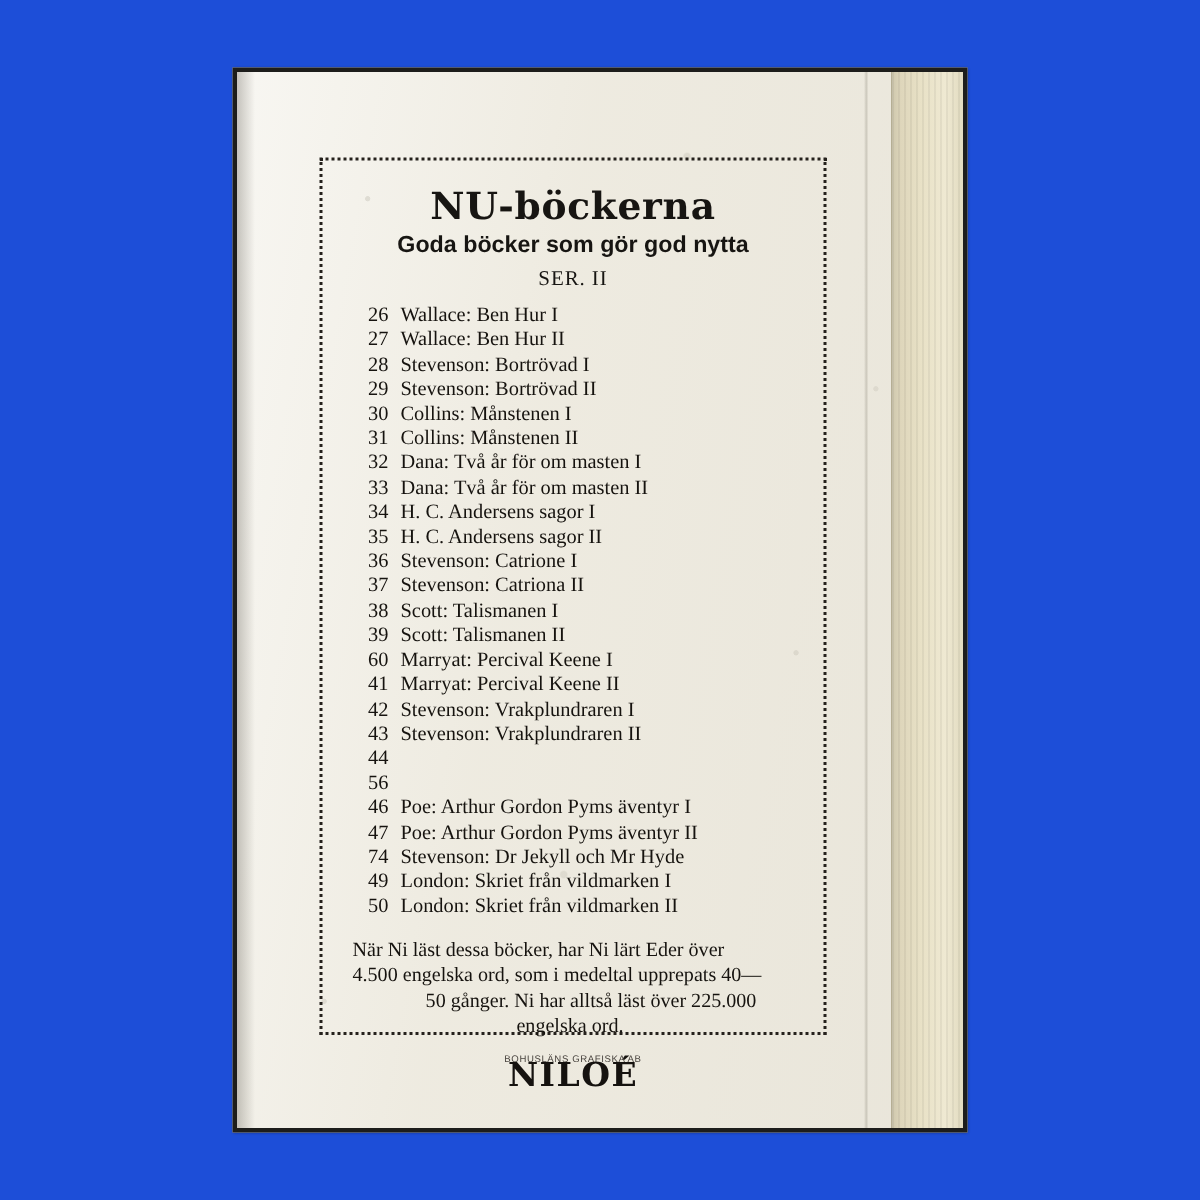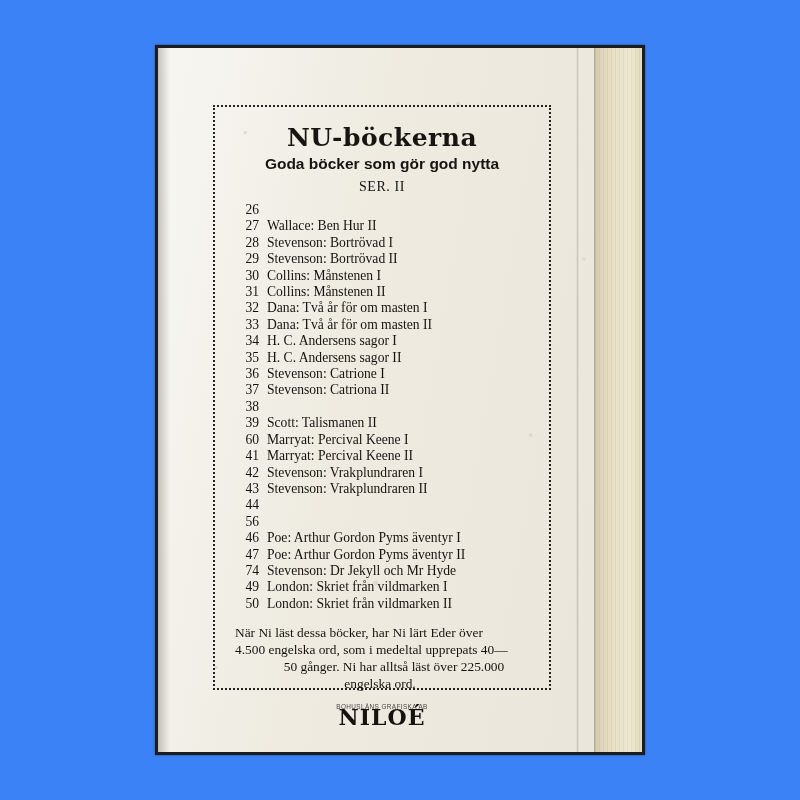--- a/index.html
+++ b/index.html
@@ -11,21 +11,21 @@
     width: 800px;
     height: 800px;
     font-family: "Liberation Serif", serif;
     overflow: hidden;
   }
 
   #stage {
     position: relative;
     width: 800px;
     height: 800px;
-    background: #3b82f6;
+    background: #1d4ed8;
   }
 
   
   .book {
     position: absolute;
     left: 155px;
     top: 45px;
     width: 490px;
     height: 710px;
     background: #efece2;
@@ -198,20 +198,21 @@
 
     <div class="ad-frame">
 
       <div class="brand">NU-böckerna</div>
       <div class="tagline">Goda böcker som gör god nytta</div>
       <div class="series">SER. II</div>
 
       <ul class="booklist">
         <li>
             <span class="num">26</span>
+            <span class="title">Wallace: Ben Hur I</span>
           </li>
         <li>
             <span class="num">27</span>
             <span class="title">Wallace: Ben Hur II</span>
           </li>
         <li>
             <span class="num">28</span>
             <span class="title">Stevenson: Bortrövad I</span>
           </li>
         <li>
@@ -245,20 +246,21 @@
         <li>
             <span class="num">36</span>
             <span class="title">Stevenson: Catrione I</span>
           </li>
         <li>
             <span class="num">37</span>
             <span class="title">Stevenson: Catriona II</span>
           </li>
         <li>
             <span class="num">38</span>
+            <span class="title">Scott: Talismanen I</span>
           </li>
         <li>
             <span class="num">39</span>
             <span class="title">Scott: Talismanen II</span>
           </li>
         <li>
             <span class="num">60</span>
             <span class="title">Marryat: Percival Keene I</span>
           </li>
         <li>

